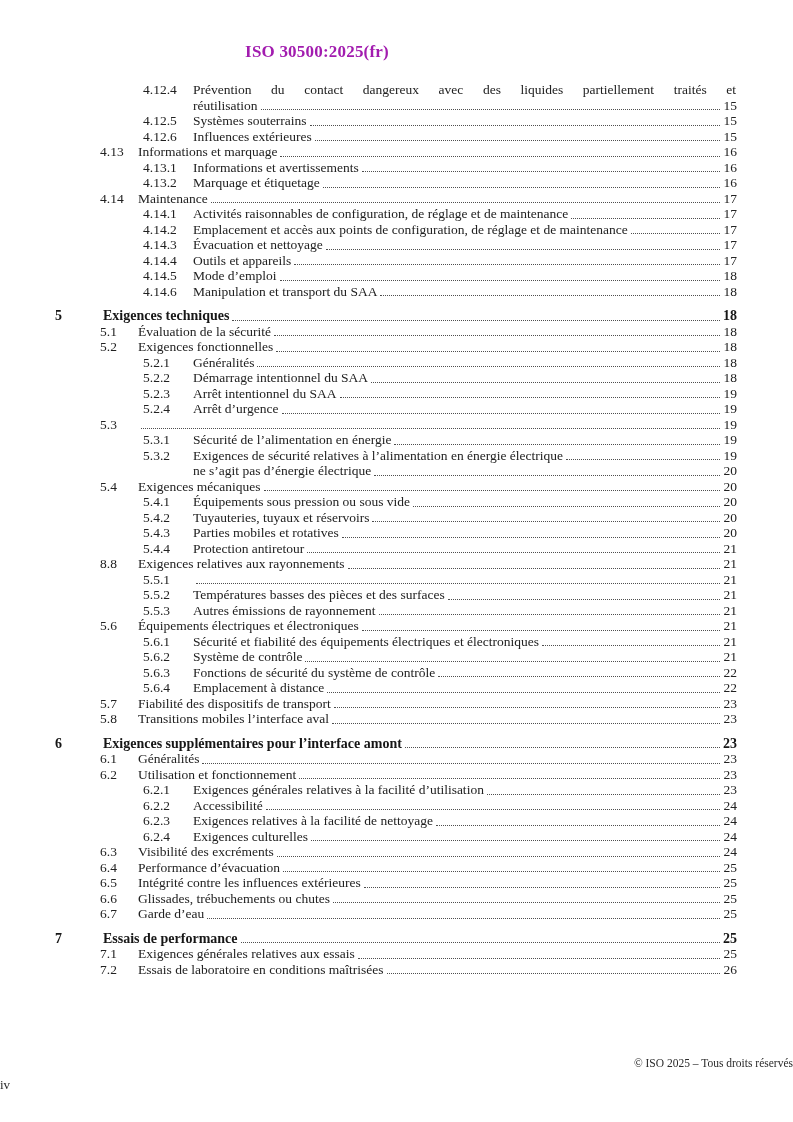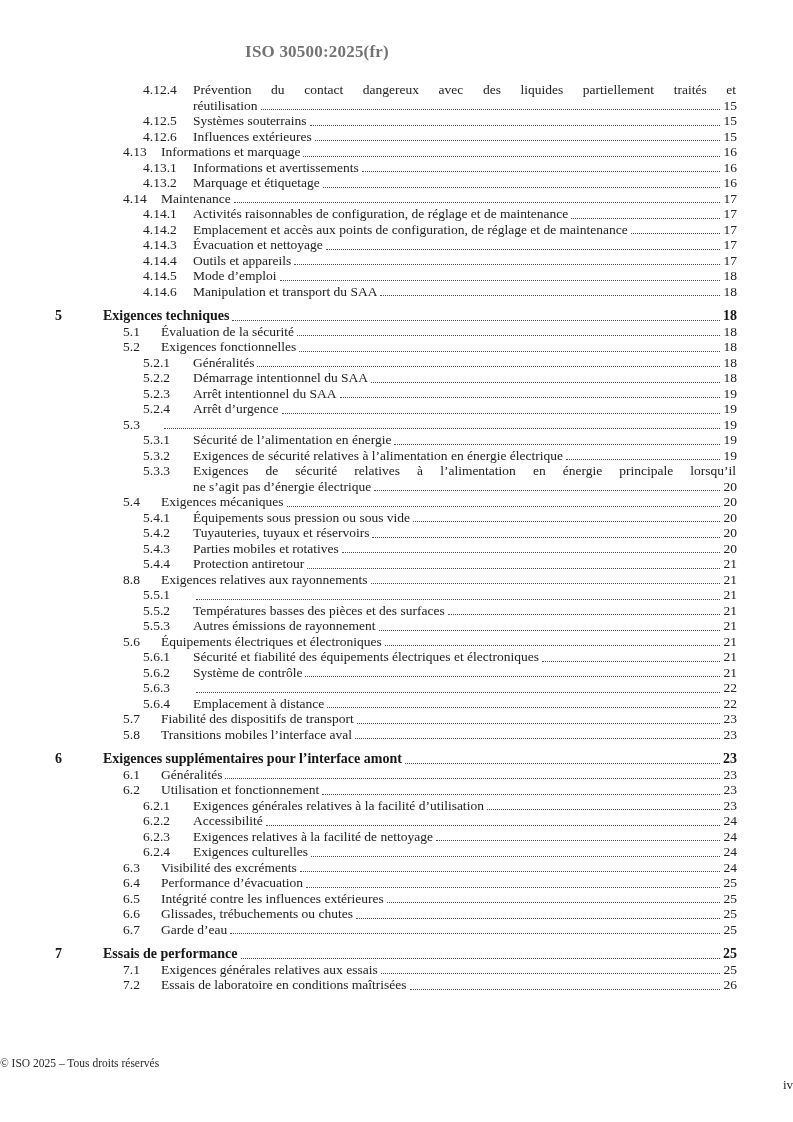--- a/index.html
+++ b/index.html
@@ -6,51 +6,51 @@
   html, body { background: #ffffff; }
   body {
     width: 793px; height: 1122px; position: relative;
     font-family: "Liberation Serif", "DejaVu Serif", serif;
     color: #212121;
     overflow: hidden;
   }
   .doc-header {
     position: absolute; top: 42px; left: 0; width: 634px;
     text-align: center; font-size: 17px; font-weight: bold;
-    letter-spacing: 0.2px; color: #737373;
+    letter-spacing: 0.2px; color: #a21caf;
   }
   .toc {
     position: absolute; top: 82px; left: 55px; width: 682px;
   }
   .entry { font-size: 13.5px; line-height: 15.5px; }
   .eline { display: flex; align-items: baseline; }
   .num { flex: none; }
   .l1 { font-weight: bold; margin-top: 9px; font-size: 14px; color: #161616; }
   .l1 .num { width: 48px; }
   .l2 { padding-left: 45px; }
-  .l2 .num { width: 38px; margin-left: 23px; }
+  .l2 .num { width: 38px; }
   .l3 { padding-left: 88px; }
   .l3 .num { width: 50px; }
   .t { flex: none; }
   .just .t1 { flex: 1; text-align: justify; text-align-last: justify; padding-right: 1px; }
   .cont { padding-left: 50px; }
   .dots {
     flex: 1 1 auto; min-width: 8px; height: 0;
     align-self: flex-end;
     border-bottom: 1px dotted #4e4e4e;
     margin: 0 3px 3px 3px;
   }
   .pg { flex: none; min-width: 14px; text-align: right; }
   .footer-copyright {
     position: absolute; top: 1057px; left: 0; width: 793px;
-    text-align: left; font-size: 11.5px; color: #2a2a2a;
+    text-align: right; font-size: 11.5px; color: #2a2a2a;
   }
   .footer-pageno {
     position: absolute; top: 1077px; left: 0; width: 793px;
-    text-align: right; font-size: 13px; color: #2a2a2a;
+    text-align: left; font-size: 13px; color: #2a2a2a;
   }
 </style>
 </head>
 <body>
 
 <div class="doc-header">ISO 30500:2025(fr)</div>
 
 <div class="toc">
     <div class="entry l3">
       <div class="eline just">
@@ -232,24 +232,20 @@
     </div>
     <div class="entry l3">
       <div class="eline">
         <span class="num">5.3.2</span>
         <span class="t">Exigences de sécurité relatives à l’alimentation en énergie électrique</span>
         <span class="dots"></span>
         <span class="pg">19</span>
       </div>
     </div>
     <div class="entry l3">
-      <div class="eline just">
-        <span class="num">5.3.3</span>
-        <span class="t t1">Exigences de sécurité relatives à l’alimentation en énergie principale lorsqu’il</span>
-      </div>
       <div class="eline cont">
         <span class="t">ne s’agit pas d’énergie électrique</span>
         <span class="dots"></span>
         <span class="pg">20</span>
       </div>
     </div>
     <div class="entry l2">
       <div class="eline">
         <span class="num">5.4</span>
         <span class="t">Exigences mécaniques</span>
@@ -340,20 +336,21 @@
       <div class="eline">
         <span class="num">5.6.2</span>
         <span class="t">Système de contrôle</span>
         <span class="dots"></span>
         <span class="pg">21</span>
       </div>
     </div>
     <div class="entry l3">
       <div class="eline">
         <span class="num">5.6.3</span>
+        <span class="t">Fonctions de sécurité du système de contrôle</span>
         <span class="dots"></span>
         <span class="pg">22</span>
       </div>
     </div>
     <div class="entry l3">
       <div class="eline">
         <span class="num">5.6.4</span>
         <span class="t">Emplacement à distance</span>
         <span class="dots"></span>
         <span class="pg">22</span>

